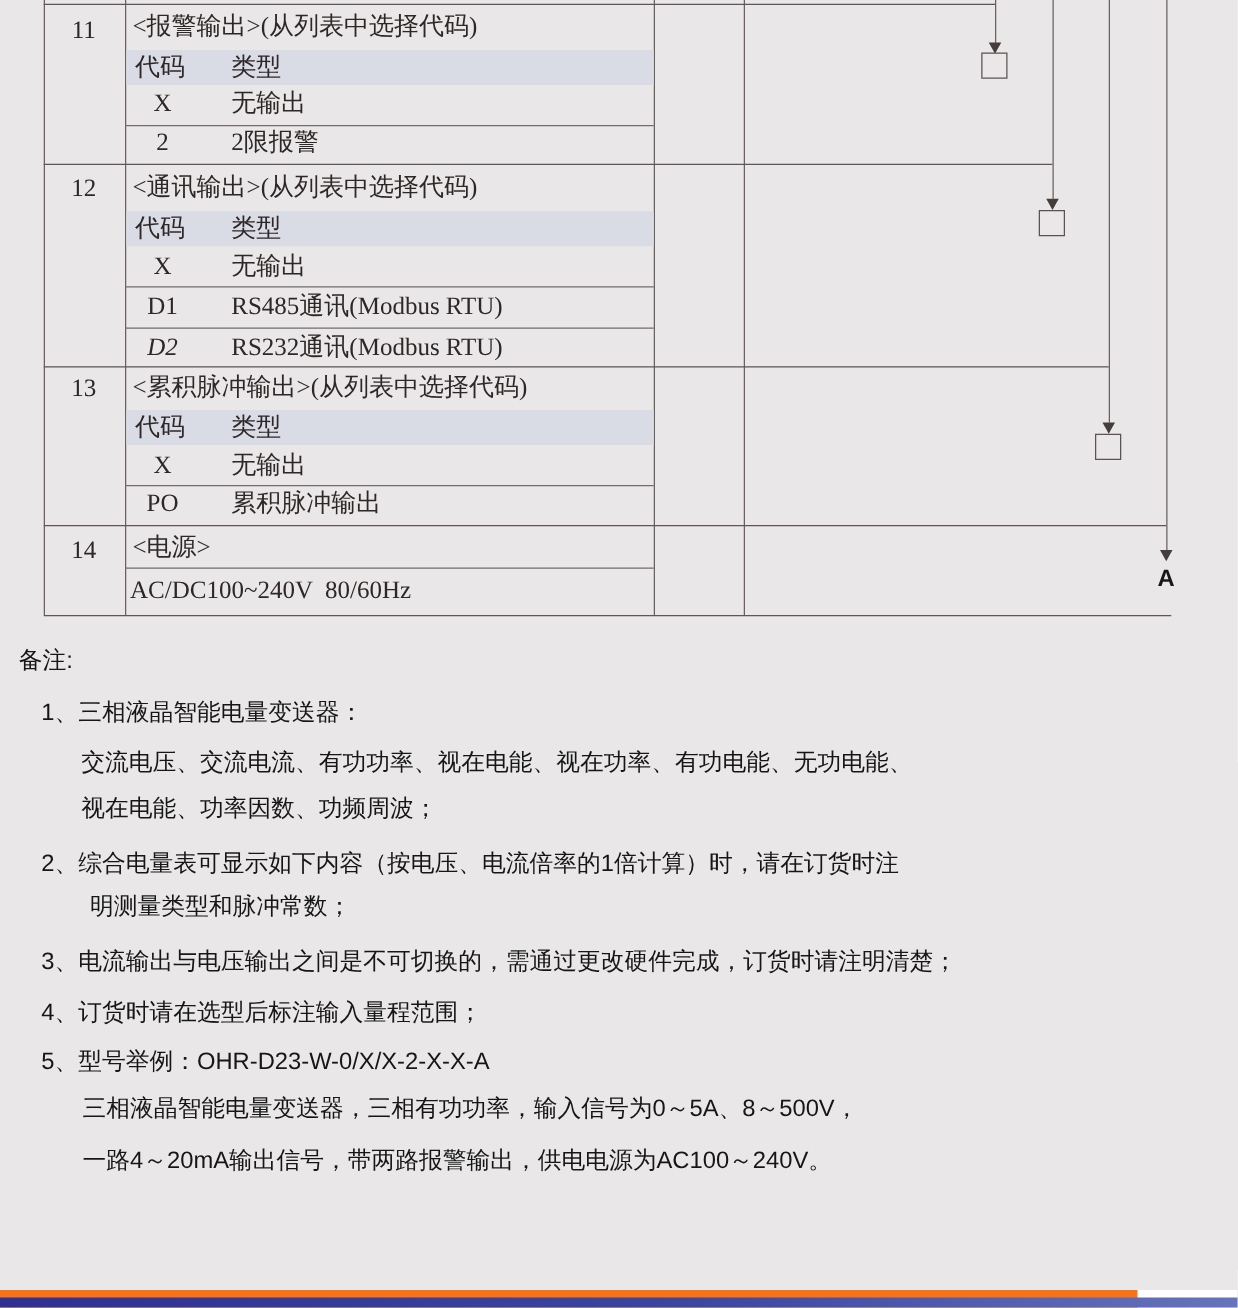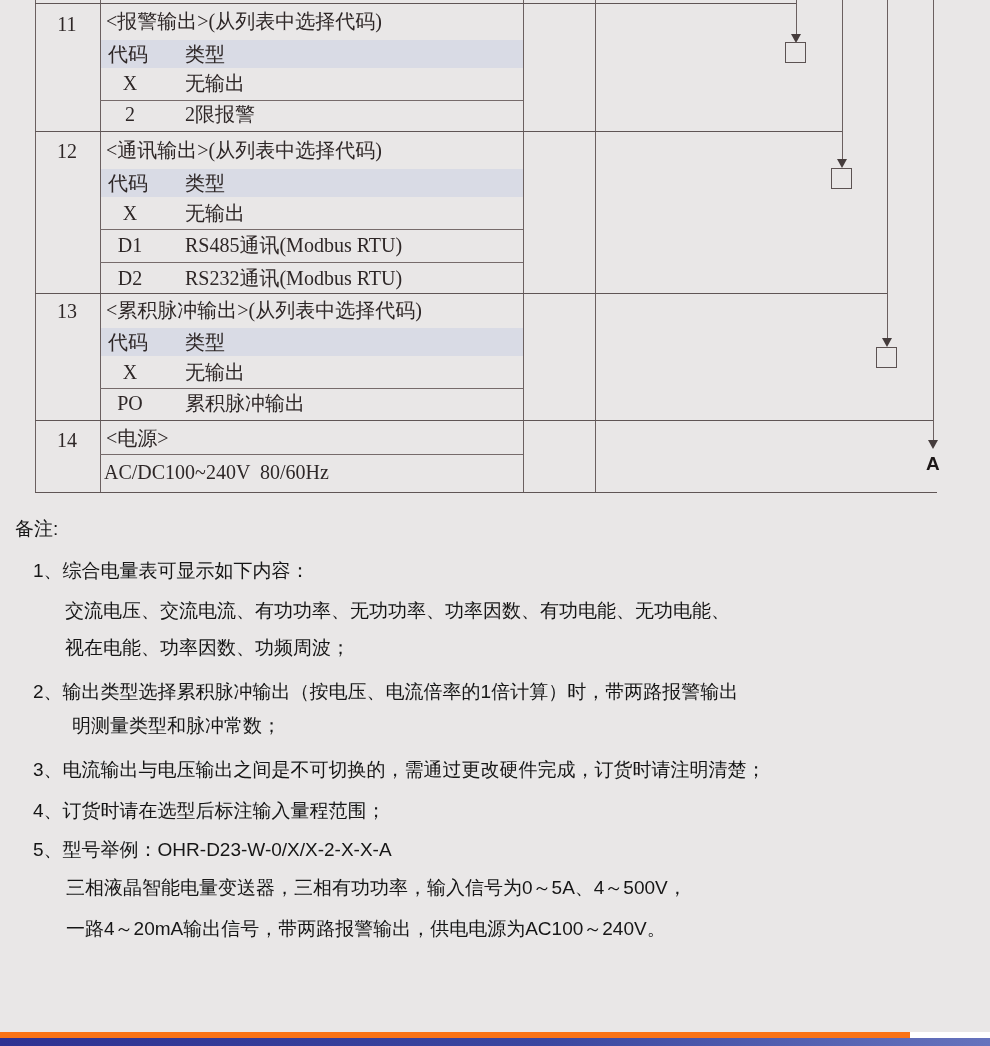--- a/index.html
+++ b/index.html
@@ -65,21 +65,21 @@
     <div class="ttext typ" style="top:102px;">2限报警</div>
 
     <div class="ttext num" style="top:139px;">12</div>
     <div class="ttext" style="left:106px;top:138px;">&lt;通讯输出&gt;(从列表中选择代码)</div>
     <div class="ttext" style="left:108px;top:171px;">代码</div>
     <div class="ttext typ" style="top:171px;">类型</div>
     <div class="ttext code" style="top:201px;">X</div>
     <div class="ttext typ" style="top:201px;">无输出</div>
     <div class="ttext code" style="top:233px;">D1</div>
     <div class="ttext typ" style="top:233px;">RS485通讯(Modbus RTU)</div>
-    <div class="ttext code" style="top:266px;">D2</div>
+    <div class="ttext code" style="top:266px;font-style:italic;">D2</div>
     <div class="ttext typ" style="top:266px;">RS232通讯(Modbus RTU)</div>
 
     <div class="ttext num" style="top:299px;font-family:Liberation Serif, serif;">13</div>
     <div class="ttext" style="left:106px;top:298px;">&lt;累积脉冲输出&gt;(从列表中选择代码)</div>
     <div class="ttext" style="left:108px;top:330px;">代码</div>
     <div class="ttext typ" style="top:330px;">类型</div>
     <div class="ttext code" style="top:360px;">X</div>
     <div class="ttext typ" style="top:360px;">无输出</div>
     <div class="ttext code" style="top:391px;">PO</div>
     <div class="ttext typ" style="top:391px;">累积脉冲输出</div>
@@ -103,30 +103,30 @@
     <div class="box" style="left:876px;top:347px;"></div>
 
     <div class="vline" style="left:933px;top:0;height:440px;"></div>
     <div class="arrow" style="left:928px;top:440px;"></div>
     <div class="alabel" style="left:926px;top:453px;">A</div>
   </div>
 
   <div>
     <div class="note" style="left:15px;top:518px;">备注:</div>
 
-    <div class="note" style="left:33px;top:560px;"><span>1、</span><span>综合电量表可显示如下内容：</span></div>
-    <div class="note" style="left:65px;top:600px;">交流电压、交流电流、有功功率、无功功率、功率因数、有功电能、无功电能、</div>
+    <div class="note" style="left:33px;top:560px;"><span>1、</span><span>三相液晶智能电量变送器：</span></div>
+    <div class="note" style="left:65px;top:600px;">交流电压、交流电流、有功功率、视在电能、视在功率、有功电能、无功电能、</div>
     <div class="note" style="left:65px;top:637px;">视在电能、功率因数、功频周波；</div>
 
-    <div class="note" style="left:33px;top:681px;"><span>2、</span><span>输出类型选择累积脉冲输出（按电压、电流倍率的1倍计算）时，带两路报警输出</span></div>
+    <div class="note" style="left:33px;top:681px;"><span>2、</span><span>综合电量表可显示如下内容（按电压、电流倍率的1倍计算）时，请在订货时注</span></div>
     <div class="note" style="left:72px;top:715px;">明测量类型和脉冲常数；</div>
 
     <div class="note" style="left:33px;top:759px;"><span>3、</span><span>电流输出与电压输出之间是不可切换的，需通过更改硬件完成，订货时请注明清楚；</span></div>
 
     <div class="note" style="left:33px;top:800px;"><span>4、</span><span>订货时请在选型后标注输入量程范围；</span></div>
 
     <div class="note" style="left:33px;top:839px;"><span>5、</span><span>型号举例：OHR-D23-W-0/X/X-2-X-X-A</span></div>
-    <div class="note" style="left:66px;top:877px;">三相液晶智能电量变送器，三相有功功率，输入信号为0～5A、4～500V，</div>
+    <div class="note" style="left:66px;top:877px;">三相液晶智能电量变送器，三相有功功率，输入信号为0～5A、8～500V，</div>
     <div class="note" style="left:66px;top:918px;">一路4～20mA输出信号，带两路报警输出，供电电源为AC100～240V。</div>
   </div>
 
   <div id="footer-bar"></div>
 </div>
 
 </body></html>

